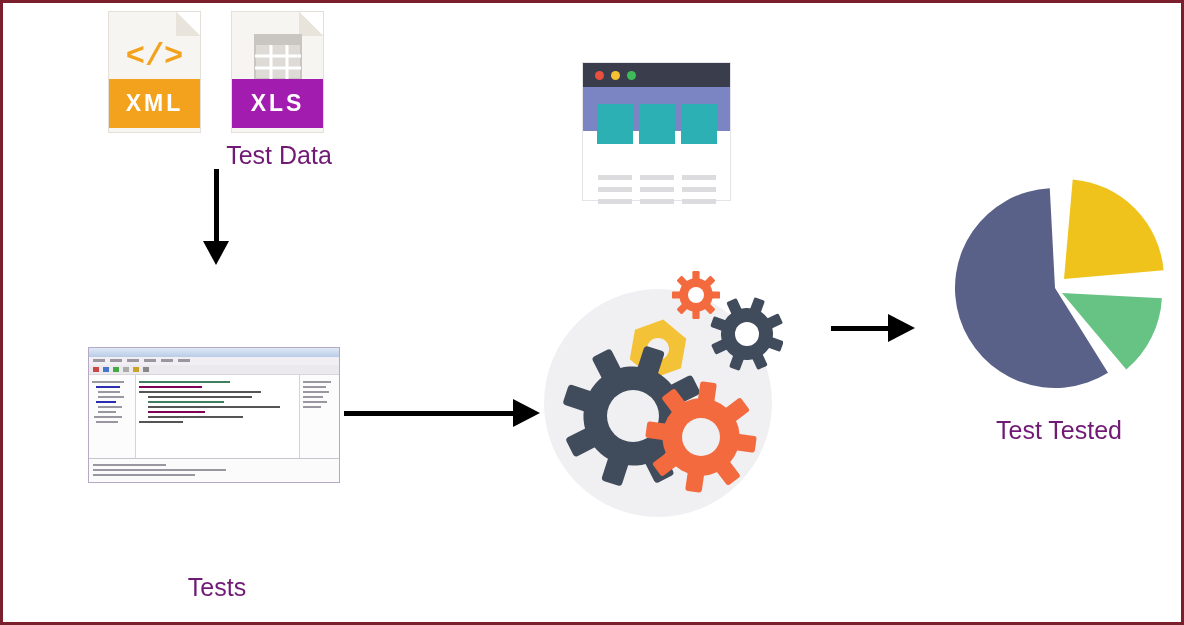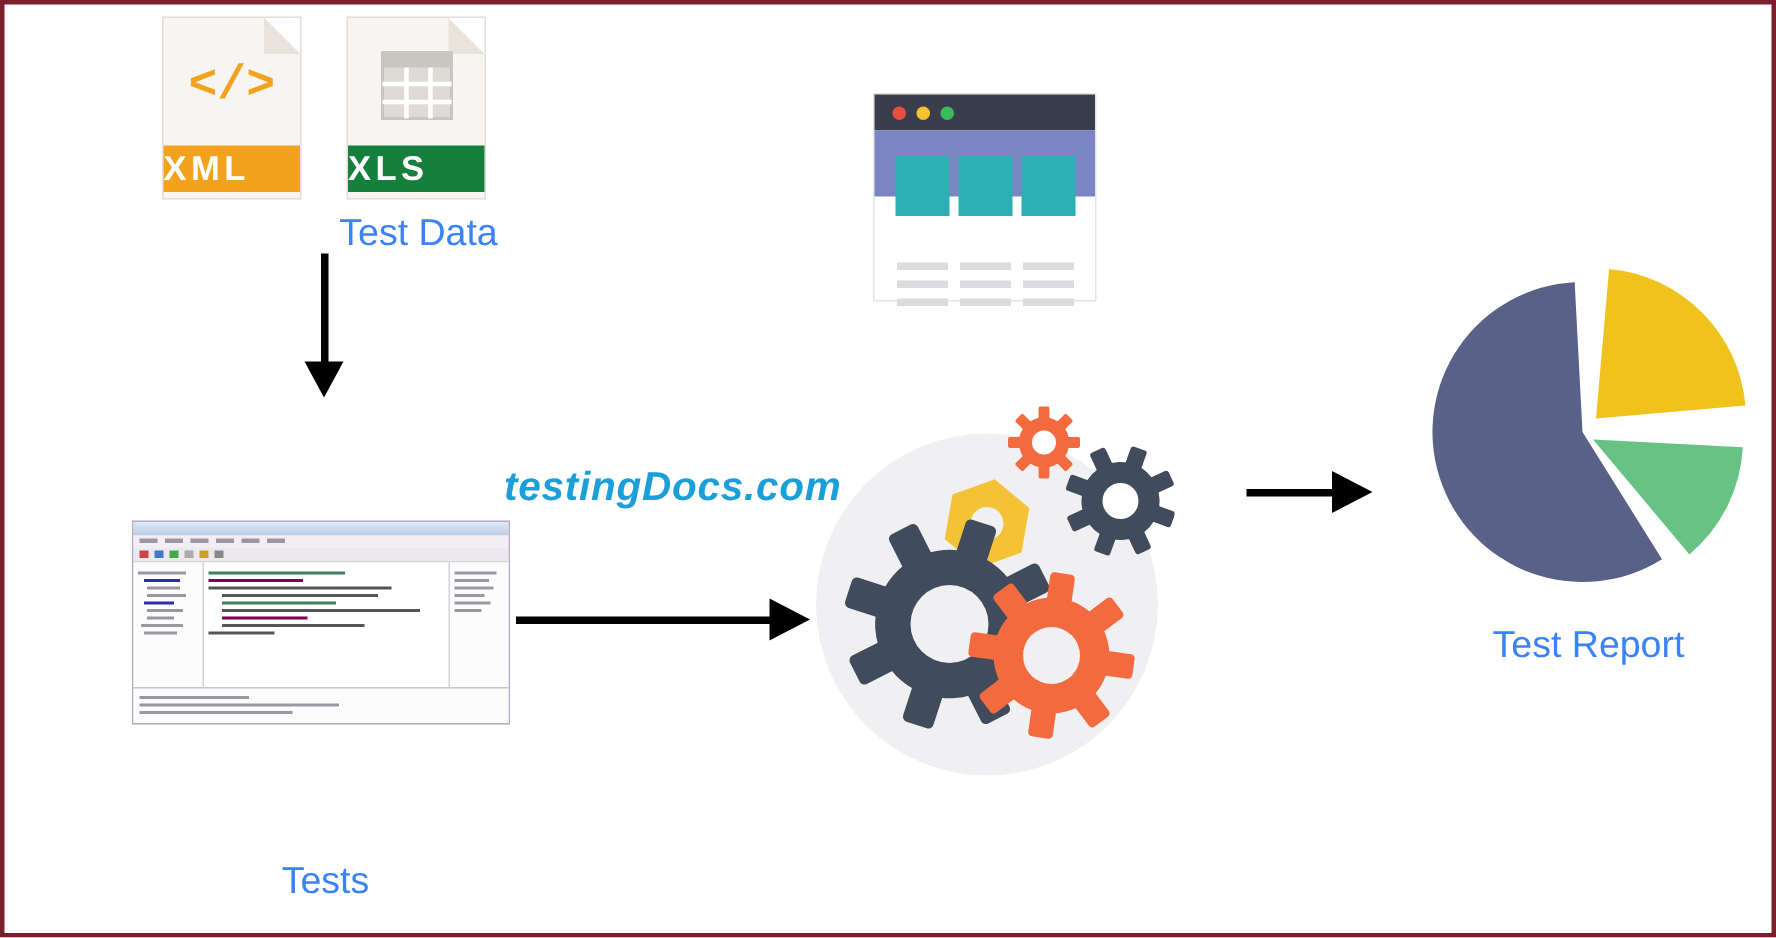--- a/index.html
+++ b/index.html
@@ -1,24 +1,24 @@
 <!DOCTYPE html>
 <html><head>
 <meta charset="utf-8">
 <style>
   html,body{margin:0;padding:0;background:#e9e9e9;font-family:"Liberation Sans",sans-serif;}
   #canvas{position:relative;width:1184px;height:625px;background:#ffffff;border:3px solid #7c1f2d;box-sizing:border-box;overflow:hidden;}
 
-  .label{position:absolute;transform:translateX(-50%);white-space:nowrap;font-size:25px;color:#3b82f6;text-align:right;}
+  .label{position:absolute;transform:translateX(-50%);white-space:nowrap;font-size:25px;color:#701a75;text-align:right;}
 
   
   .paper{position:absolute;width:93px;height:122px;background:#f7f5f1;border:1px solid #e4e0d9;box-sizing:border-box;}
   .fold{position:absolute;top:0;right:0;width:24px;height:24px;
         background:linear-gradient(to bottom left,#ffffff 49.5%,#e8e4dc 50%);}
-  .band{position:absolute;left:0;right:0;bottom:4px;height:31px;display:flex;align-items:center;}
+  .band{position:absolute;left:0;right:0;bottom:4px;height:49px;display:flex;align-items:center;justify-content:center;}
   .band span{color:#ffffff;font-weight:bold;font-size:23px;letter-spacing:3px;}
   .code-glyph{position:absolute;top:26px;left:0;width:100%;text-align:center;font-weight:bold;font-size:32px;font-family:"Liberation Mono",monospace;}
   .sheet-icon{position:absolute;top:22px;left:22px;}
 
   
   .shaft{position:absolute;background:#000;}
   .head-down{position:absolute;width:0;height:0;border-left:13px solid transparent;border-right:13px solid transparent;border-top:24px solid #000;}
   .head-right{position:absolute;width:0;height:0;border-top:14px solid transparent;border-bottom:14px solid transparent;border-left:27px solid #000;}
 
   
@@ -66,31 +66,30 @@
   <div class="paper" style="left:228px;top:8px;">
     <div class="fold"></div>
     <svg class="sheet-icon" width="48" height="46">
       <rect x="1" y="1" width="46" height="44" fill="#dedbd6" stroke-width="2" stroke="#c9c6c1"></rect>
       <rect x="1" y="1" width="46" height="10" fill="#c9c6c1"></rect>
       <line x1="1" y1="22" x2="47" y2="22" stroke="#ffffff" stroke-width="3"></line>
       <line x1="1" y1="34" x2="47" y2="34" stroke="#ffffff" stroke-width="3"></line>
       <line x1="17" y1="11" x2="17" y2="45" stroke="#ffffff" stroke-width="3"></line>
       <line x1="33" y1="11" x2="33" y2="45" stroke="#ffffff" stroke-width="3"></line>
     </svg>
-    <div class="band" style="background-color: #15803d;">
+    <div class="band" style="background-color: #a21caf;">
       <span>XLS</span>
     </div>
   </div>
 
   <div class="label" style="left:276px;top:138px;">Test Data</div>
 
   <div class="shaft" style="left:211px;top:166px;width:5px;height:74px;"></div>
   <div class="head-down" style="left:200px;top:238px;"></div>
 
-  <div class="watermark" style="left: 333px; top: 306px; color: rgb(26, 159, 217);">testingDocs.com</div>
 
   <div class="ide">
     <div class="ide-title"></div>
     <div class="ide-menu">
       <div></div>
         <div></div>
         <div></div>
         <div></div>
         <div></div>
         <div></div>
@@ -205,15 +204,15 @@
 
   <div class="shaft" style="left:828px;top:323px;width:58px;height:5px;"></div>
   <div class="head-right" style="left:885px;top:311px;"></div>
 
   <svg style="position:absolute;left:932px;top:165px;" width="240" height="240" viewBox="-120 -120 240 240">
     <path d="M 0 0 L 52.99 84.80 A 100 100 0 1 1 -5.23 -99.86 Z" fill="#5a6188"></path>
     <path d="M 0 0 L 8.72 -99.62 A 100 100 0 0 1 99.62 -8.72 Z" transform="translate(9,-9)" fill="#efc31c"></path>
     <path d="M 0 0 L 99.86 5.23 A 100 100 0 0 1 64.28 76.60 Z" transform="translate(7,5)" fill="#66c383"></path>
   </svg>
 
-  <div class="label" style="left:1056px;top:413px;">Test Report</div>
+  <div class="label" style="left:1056px;top:413px;">Test Tested</div>
 
 </div>
 
 </body></html>

